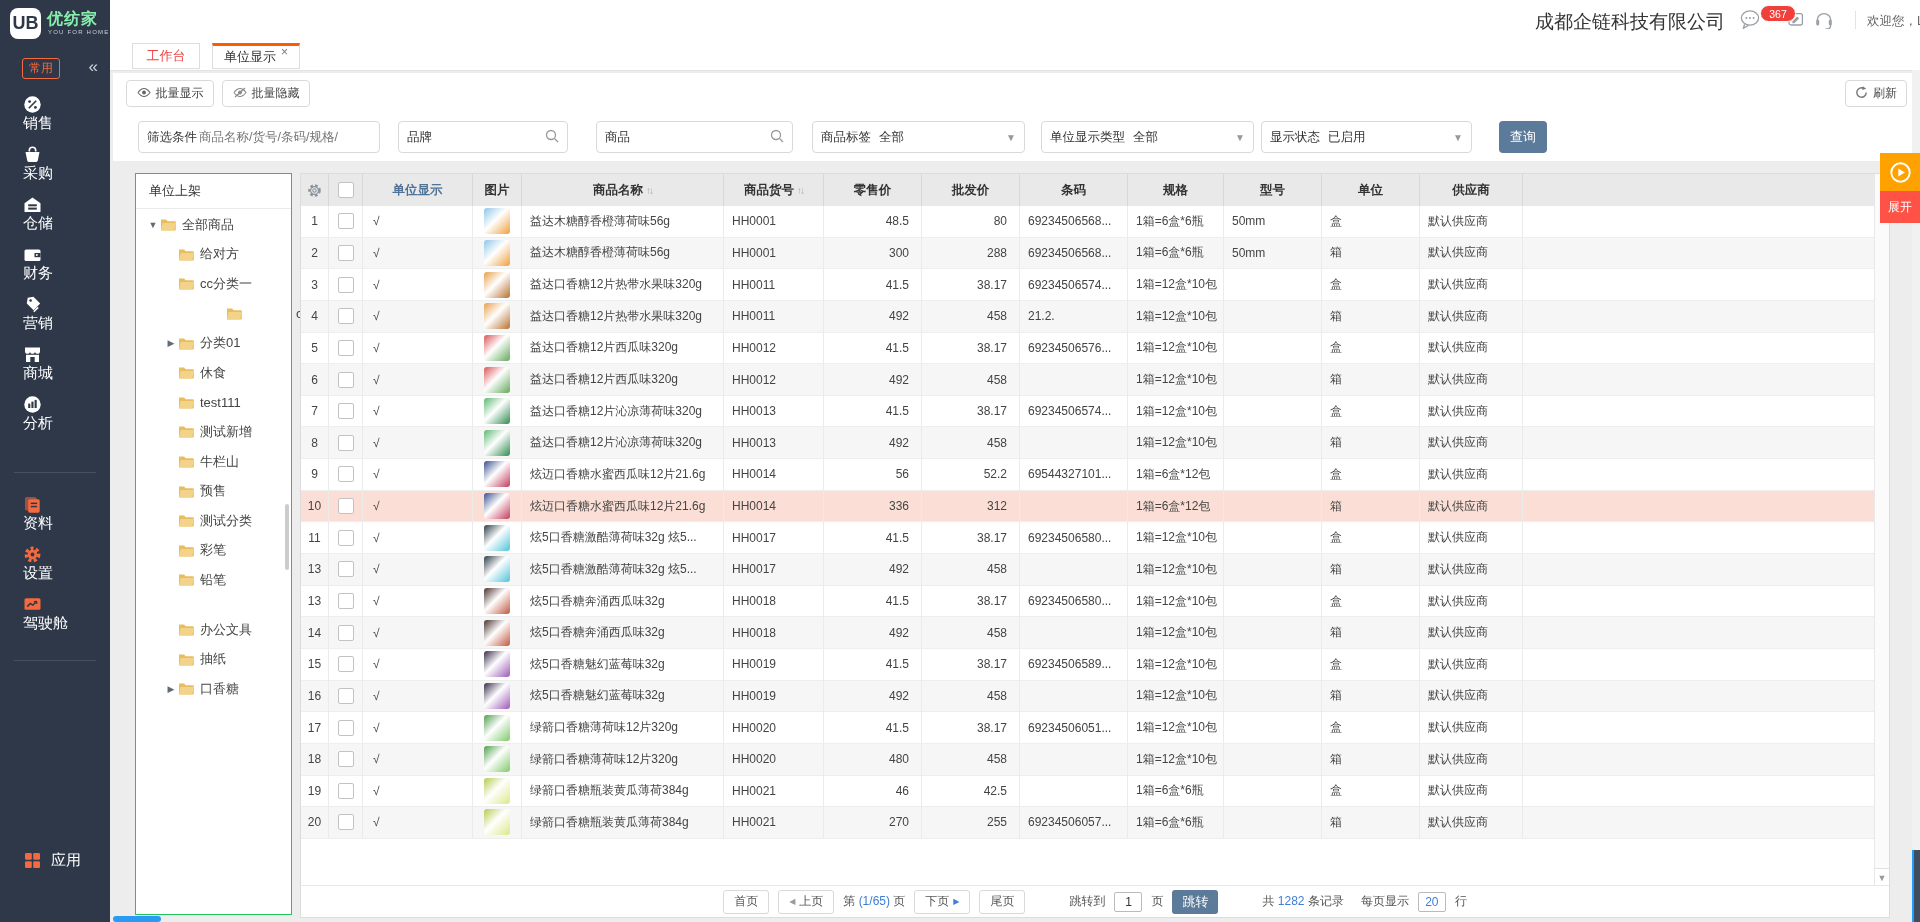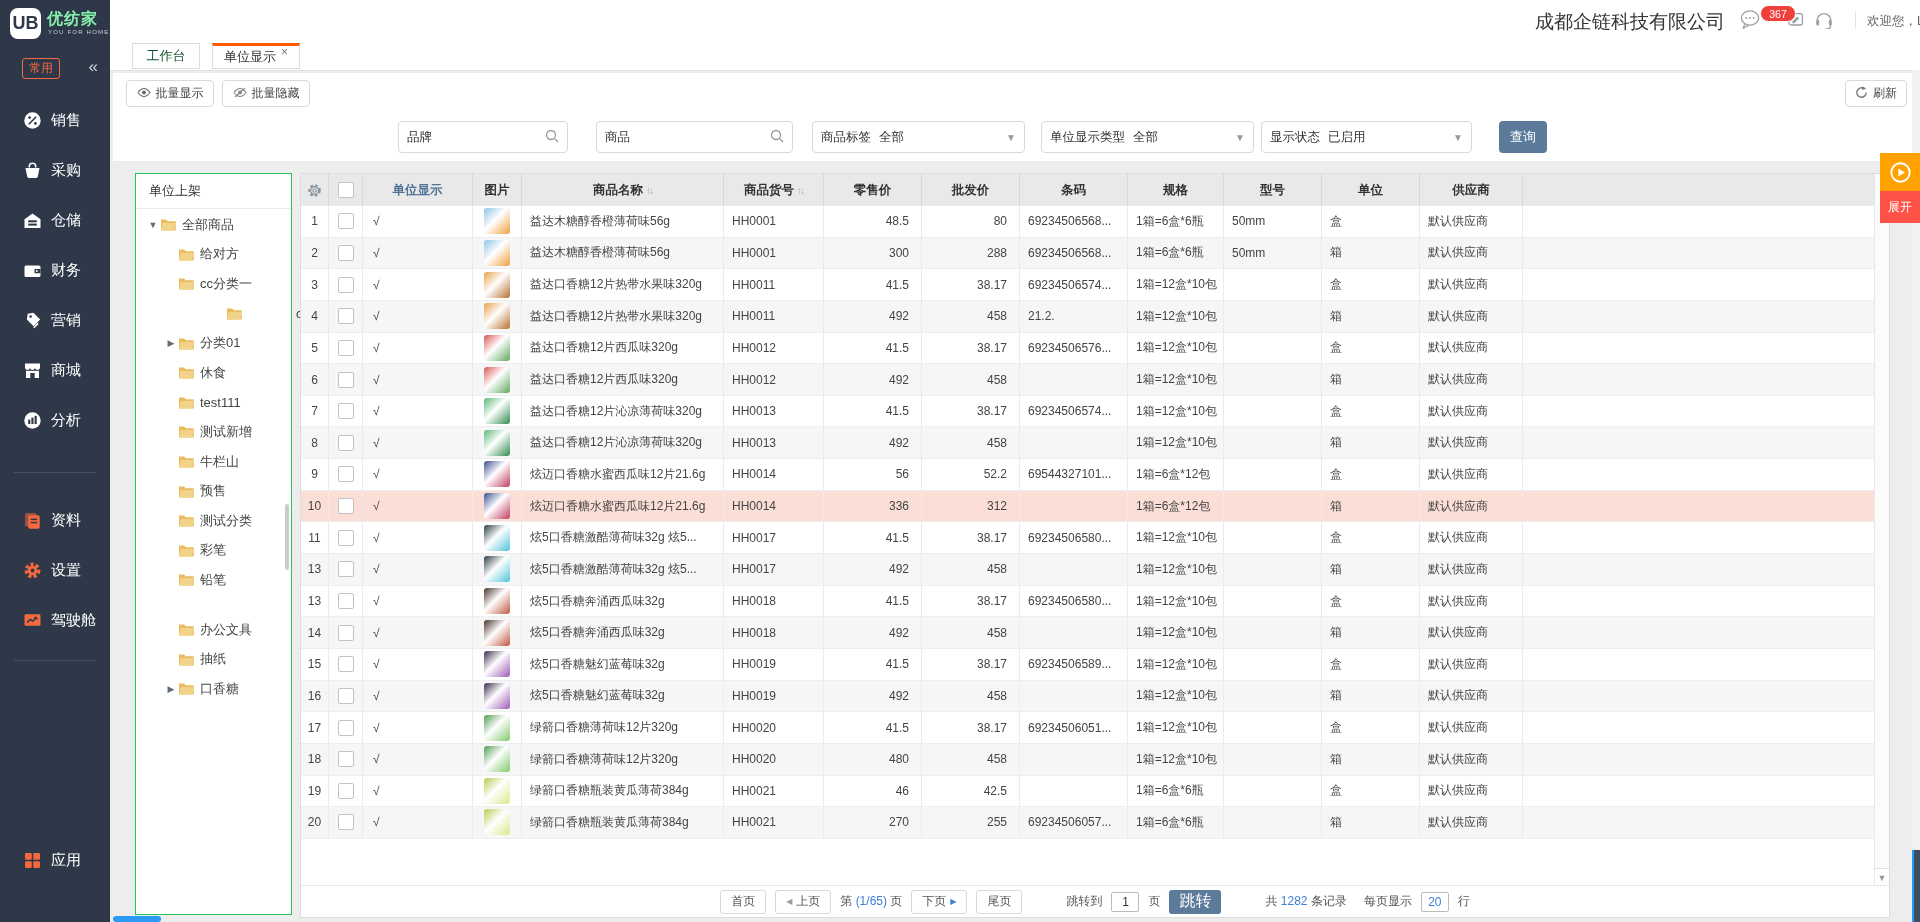--- a/index.html
+++ b/index.html
@@ -10,40 +10,40 @@
   .logo-row{position:absolute;left:0;top:0;width:110px;height:48px;}
   .logo-box{position:absolute;left:10px;top:8px;width:31px;height:31px;background:#fff;border-radius:8px;
             display:flex;align-items:center;justify-content:center;font-weight:bold;font-size:18px;color:#2e3849;}
   .brand{position:absolute;left:47px;top:9px;color:#86efac;font-size:16px;font-weight:bold;letter-spacing:1px;white-space:nowrap;}
   .brand-sub{position:absolute;left:48px;top:29px;color:#c9cfd8;font-size:6px;letter-spacing:1.2px;white-space:nowrap;}
   .quick-row{position:absolute;left:0;top:56px;width:110px;height:26px;}
   .quick-chip{position:absolute;left:22px;top:2px;border:1px solid #f4693e;color:#f4693e;font-size:12px;
               padding:1px 6px;border-radius:3px;}
   .collapse{position:absolute;right:12px;top:1px;color:#cfd4da;font-size:17px;cursor:pointer;}
   .side-menu{position:absolute;left:0;top:95px;width:110px;}
-  .side-item{height:50px;display:flex;align-items:center;padding-left:23px;color:#fff;font-size:15px;cursor:pointer;}
+  .side-item{height:50px;display:flex;padding-left:23px;color:#fff;font-size:15px;cursor:pointer;flex-direction:column;}
   .side-item .ic{width:19px;height:19px;margin-right:9px;display:inline-flex;}
   .side-div{position:absolute;left:14px;width:82px;height:1px;background:rgba(255,255,255,0.12);}
   .side-menu2{position:absolute;left:0;top:495px;width:110px;}
   .apps-item{position:absolute;left:0;top:838px;width:110px;height:44px;display:flex;align-items:center;
              padding-left:23px;box-sizing:border-box;color:#fff;font-size:15px;cursor:pointer;}
   .apps-item .ic{width:19px;height:19px;margin-right:9px;display:inline-flex;}
   
   .topbar{position:absolute;left:110px;top:0;width:1810px;height:40px;background:#fff;}
   .company{position:absolute;left:1425px;top:9px;font-size:19px;color:#333;}
   .tb-ic{position:absolute;top:10px;width:22px;height:20px;}
   .badge{position:absolute;left:1650px;top:5px;min-width:26px;height:15px;background:#f0403c;color:#fff;
          font-size:10.5px;border-radius:9px;border:1.5px solid #fff;display:flex;align-items:center;justify-content:center;
          padding:0 4px;z-index:3;}
   .tb-sep{position:absolute;left:1745px;top:11px;width:1px;height:18px;background:#e3e3e3;}
   .welcome{position:absolute;left:1757px;top:13px;font-size:12.5px;color:#666;white-space:nowrap;}
   
   .tabstrip{position:absolute;left:110px;top:40px;width:1810px;height:30px;background:#fff;border-bottom:1px solid #e2e2e2;}
   .tab{position:absolute;top:3px;height:26px;background:#fff;border:1px solid #ddd;display:flex;align-items:center;
-       justify-content:center;font-size:13px;color:#14532d;cursor:pointer;box-sizing:border-box;}
+       justify-content:center;font-size:13px;color:#ef4444;cursor:pointer;box-sizing:border-box;}
   .tab.active{border-top:3px solid #ff5a00;color:#333;}
   .tab .close{margin-left:5px;margin-top:-10px;color:#777;font-size:12px;}
   
   .filter-panel{position:absolute;left:113px;top:73px;width:1807px;height:88px;background:#fff;}
   .tool-btn{position:absolute;height:27px;background:#fff;border:1px solid #d9d9d9;border-radius:4px;
             display:flex;align-items:center;justify-content:center;font-size:12px;color:#444;gap:5px;cursor:pointer;box-sizing:border-box;}
   .f-box{position:absolute;height:32px;border:1px solid #d9d9d9;border-radius:4px;background:#fff;box-sizing:border-box;
          display:flex;align-items:center;padding:0 8px;font-size:12.5px;color:#333;cursor:text;}
   .f-box input{border:none;outline:none;flex:1;min-width:10px;font:inherit;color:#333;background:transparent;}
   .f-box .mag{margin-left:auto;}
@@ -96,21 +96,21 @@
   .v-strip .down{position:absolute;bottom:0;left:0;width:14px;height:18px;background:#fff;border-top:1px solid #e0e0e0;
                  color:#9a9a9a;font-size:9px;display:flex;align-items:center;justify-content:center;cursor:pointer;}
   
   .pager{position:absolute;left:0;bottom:0;width:100%;height:32px;border-top:1px solid #e8e8e8;background:#fff;
          display:flex;align-items:center;justify-content:center;gap:9px;font-size:12px;color:#555;box-sizing:border-box;}
   .pg-btn{height:24px;padding:0 10px;background:#fff;border:1px solid #d9d9d9;border-radius:3px;font-size:12px;
           color:#555;cursor:pointer;display:inline-flex;align-items:center;gap:4px;font-family:inherit;}
   .pg-input{width:26px;height:18px;border:1px solid #bbb;border-radius:2px;text-align:center;font-size:12px;color:#333;
             font-family:inherit;padding:0;}
   .pg-input.blue{color:#3d7fd6;}
-  .pg-jump{height:24px;padding:0 10px;background:#5c7a99;color:#fff;border:none;border-radius:3px;font-size:16px;cursor:pointer;font-family:inherit;}
+  .pg-jump{height:24px;padding:0 10px;background:#5c7a99;color:#fff;border:none;border-radius:3px;font-size:13px;cursor:pointer;font-family:inherit;}
   .blue{color:#3d7fd6;}
   .tri{font-size:8px;}
   .gap{width:26px;}
   
   .float-widget{position:absolute;left:1880px;top:153px;width:40px;z-index:20;}
   .float-play{height:38px;background:#ffa200;display:flex;align-items:center;justify-content:center;cursor:pointer;}
   .float-expand{height:32px;background:#ff5246;color:#fff;font-size:12px;display:flex;align-items:center;justify-content:center;cursor:pointer;}
   .page-vscroll{position:absolute;left:1912px;top:70px;width:8px;height:852px;background:#f1f1f1;}
   .page-vthumb{position:absolute;left:0;top:780px;width:8px;height:72px;background:#3f4d5e;border-left:2px solid #1e9fff;box-sizing:border-box;}
   .page-hthumb{position:absolute;left:113px;top:916px;width:48px;height:6px;background:#2b9af3;border-radius:3px;}
@@ -300,20 +300,24 @@
       <span>批量隐藏</span>
   </button>
   <button class="tool-btn" style="left:1732px;top:7px;width:62px">
     <span id="ic-refresh"><svg width="13" height="13" viewBox="0 0 13 13" xmlns="http://www.w3.org/2000/svg">
           <path d="M11.2 6.5A4.7 4.7 0 1 1 8.8 2.4" fill="none" stroke="#777" stroke-width="1.4"></path>
           <path d="M7.8 0.2l3.4 2.6-4 1.2z" fill="#777"></path>
         </svg></span>
       <span>刷新</span>
   </button>
 
+  <div class="f-box" style="left:25px;top:48px;width:242px">
+    <span>筛选条件</span>
+    <input placeholder="商品名称/货号/条码/规格/" style="">
+  </div>
   <div class="f-box" style="left:285px;top:48px;width:170px">
     <span>品牌</span>
     <input style="">
     <span class="mag" id="ic-mag1"><svg width="14" height="14" viewBox="0 0 14 14" xmlns="http://www.w3.org/2000/svg">
           <circle cx="6" cy="6" r="4.5" fill="none" stroke="#999" stroke-width="1.3"></circle>
           <line x1="9.4" y1="9.4" x2="13" y2="13" stroke="#999" stroke-width="1.3"></line>
         </svg></span>
   </div>
   <div class="f-box" style="left:483px;top:48px;width:197px">
     <span>商品</span>

